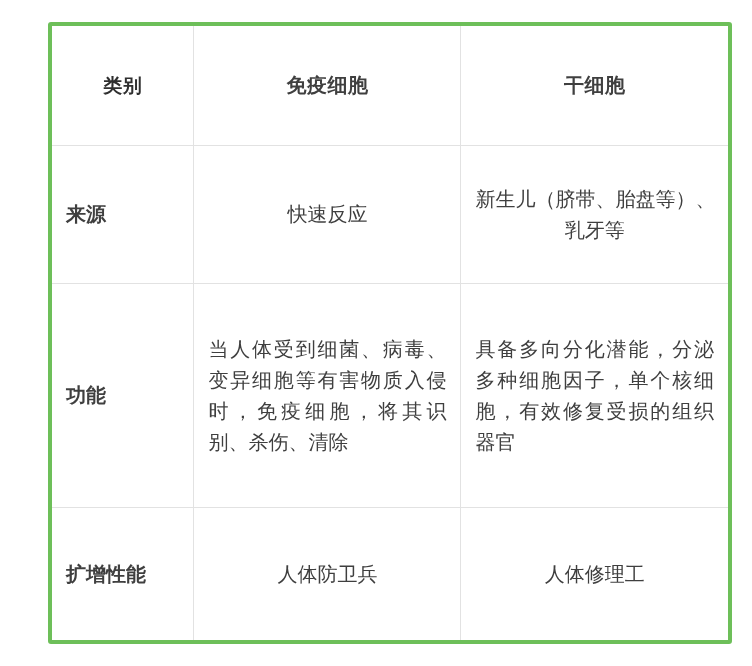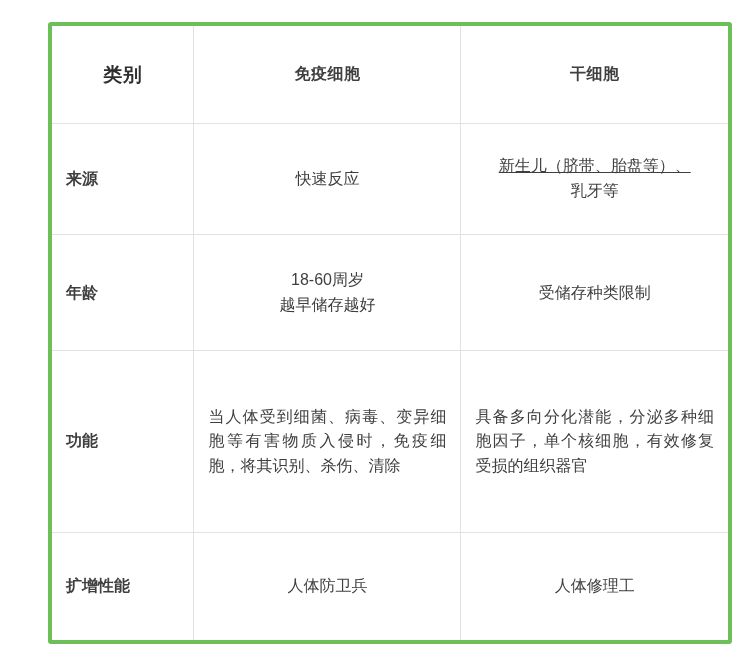--- a/index.html
+++ b/index.html
@@ -34,21 +34,21 @@
     height: 100%;
     border-collapse: collapse;
     table-layout: fixed;
   }
   table.comp td {
     border-right: 1px solid #e2e2e2;
     border-bottom: 1px solid #e2e2e2;
     vertical-align: middle;
     padding: 8px 14px;
     color: #3f3f3f;
-    font-size: 16px;
+    font-size: 20px;
     line-height: 1.55;
   }
   table.comp tr:last-child td {
     border-bottom: none;
   }
   table.comp td:last-child {
     border-right: none;
     margin-top: 22px;
   }
   col.c1 { width: 21%; }
@@ -78,21 +78,20 @@
   .just {
     text-align: justify;
     text-align-last: left;
     text-justify: inter-ideograph;
   }
   .lines span {
     display: block;
   }
   .nowrapline {
     white-space: nowrap;
-    text-decoration: underline;
   }
   .r-header td { height: 78px; }
   .r-source td { height: 92px; }
   .r-type td { height: 90px; }
   .r-age td { height: 96px; }
   .r-func td { height: 160px; }
   .r-perf td { height: 88px; }
 </style>
 </head>
 <body>
@@ -115,28 +114,20 @@
         <tr class="r-source">
           <td class="rowhead">来源</td>
           <td class="ctr">快速反应</td>
           <td class="ctr lines">
             <span class="nowrapline">新生儿（脐带、胎盘等）、</span>
             <span>乳牙等</span>
           </td>
         </tr>
 
 
-        <tr class="r-age">
-          <td class="rowhead">年龄</td>
-          <td class="ctr lines">
-            <span>18-60周岁</span>
-            <span>越早储存越好</span>
-          </td>
-          <td class="ctr">受储存种类限制</td>
-        </tr>
 
         <tr class="r-func">
           <td class="rowhead">功能</td>
           <td class="just">当人体受到细菌、病毒、变异细胞等有害物质入侵时，免疫细胞，将其识别、杀伤、清除</td>
           <td class="just">具备多向分化潜能，分泌多种细胞因子，单个核细胞，有效修复受损的组织器官</td>
         </tr>
 
         <tr class="r-perf">
           <td class="rowhead">扩增性能</td>
           <td class="ctr">人体防卫兵</td>

